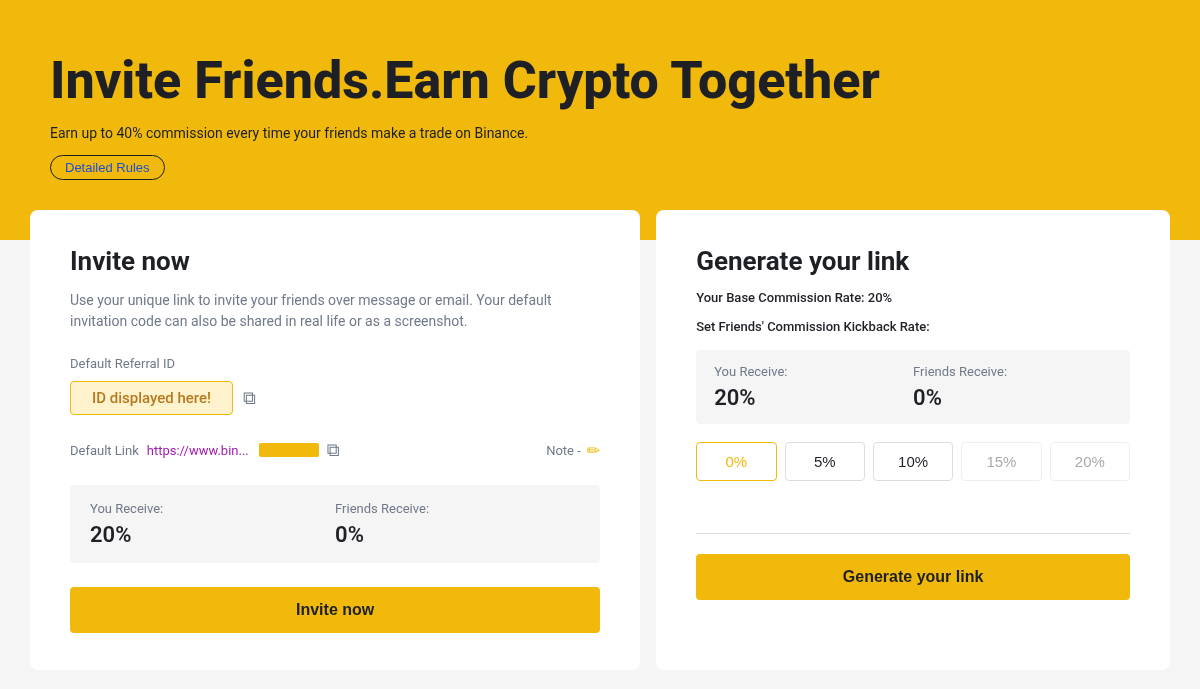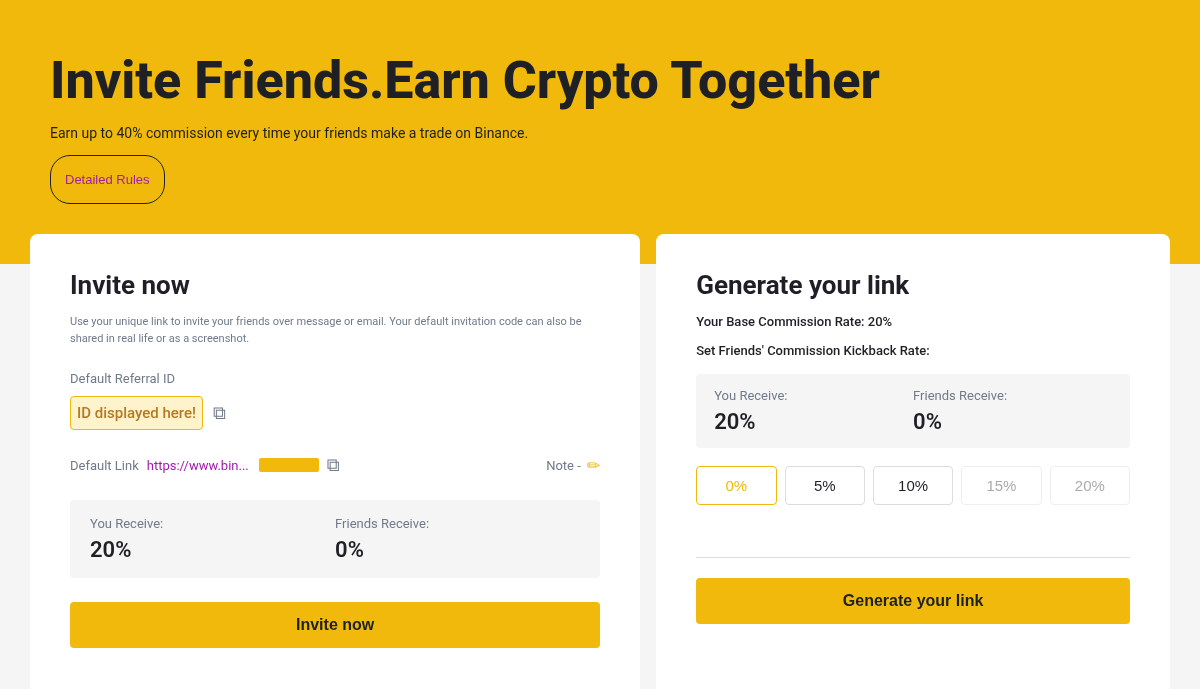--- a/index.html
+++ b/index.html
@@ -25,23 +25,23 @@
     }
     .hero-subtitle {
       font-size: 14px;
       color: #1E2026;
       margin-bottom: 14px;
     }
     .detailed-rules-btn {
       display: inline-block;
       border: 1.5px solid #1E2026;
       border-radius: 20px;
-      padding: 16px 14px;
-      font-size: 13px;
-      color: #a21caf;
+      padding: 4px 14px;
+      font-size: 13px;
+      color: #1d4ed8;
       background: transparent;
       cursor: pointer;
     }
     .cards-container {
       display: flex;
       gap: 0;
       padding: 0 30px;
       margin-top: -30px;
       align-items: flex-start;
     }
@@ -59,21 +59,21 @@
     .card-right {
       flex: 0.9;
     }
     .card-title {
       font-size: 26px;
       font-weight: 700;
       color: #1E2026;
       margin-bottom: 14px;
     }
     .card-desc {
-      font-size: 11px;
+      font-size: 14px;
       color: #707a8a;
       line-height: 1.5;
       margin-bottom: 24px;
     }
     .section-label {
       font-size: 13px;
       color: #707a8a;
       margin-bottom: 10px;
     }
     .referral-id-box {
@@ -81,21 +81,21 @@
       align-items: center;
       gap: 10px;
       margin-bottom: 24px;
     }
     .referral-id-value {
       background: #FFF3CD;
       border: 1px solid #F0B90B;
       color: #B7791F;
       font-size: 15px;
       font-weight: 500;
-      padding: 7px 6px;
+      padding: 7px 21px;
       border-radius: 4px;
     }
     .copy-icon {
       color: #707a8a;
       cursor: pointer;
       font-size: 18px;
     }
     .default-link-row {
       display: flex;
       align-items: center;

